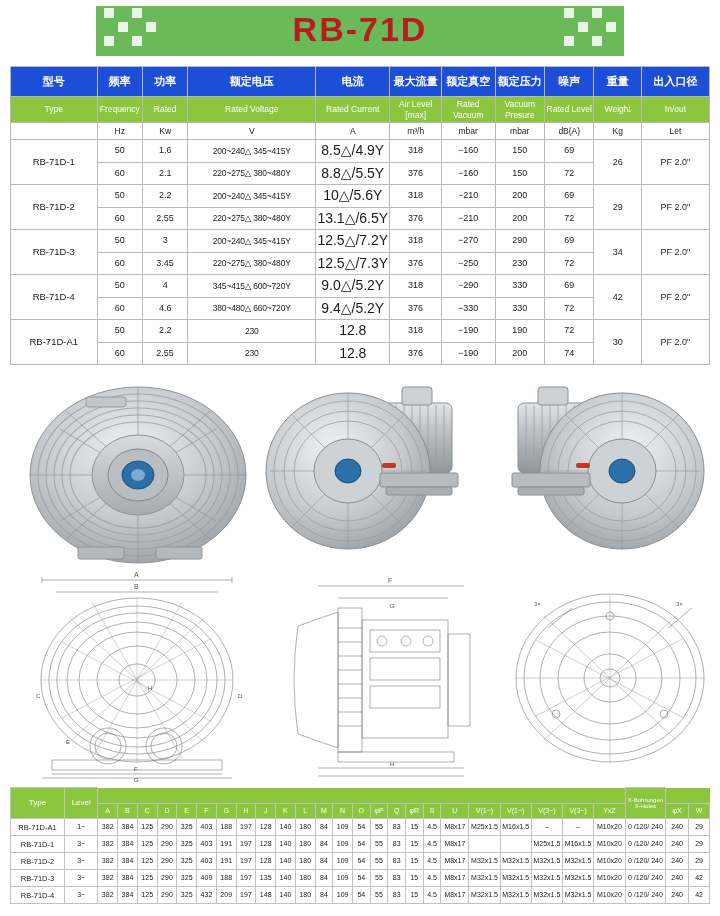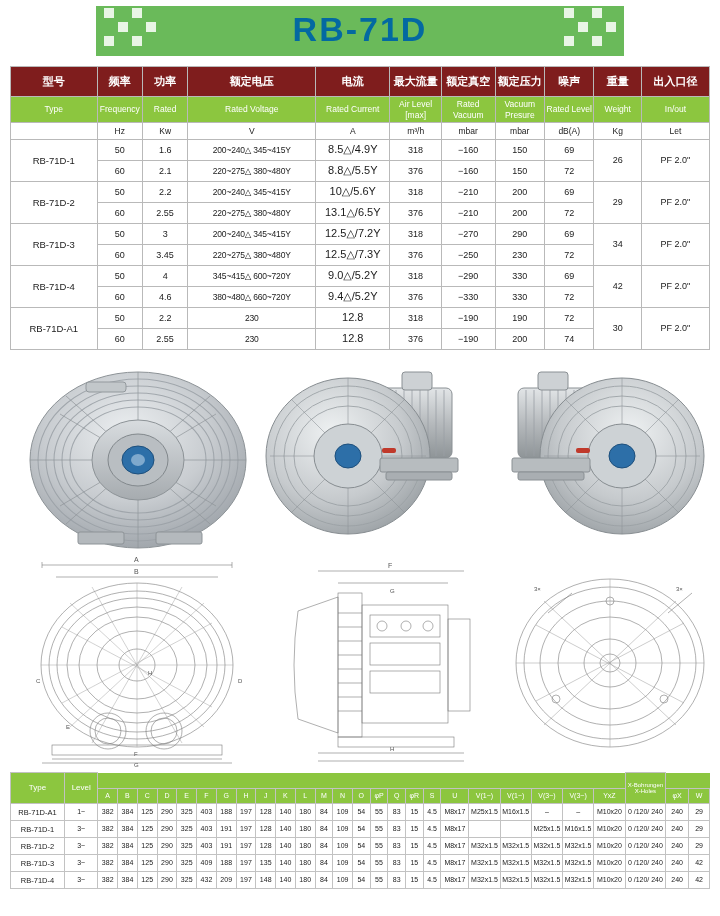--- a/index.html
+++ b/index.html
@@ -22,21 +22,21 @@
     justify-content: center;
   }
   .banner-bar {
     position: absolute;
     left: 96px; right: 96px; top: 6px; height: 50px;
     background: #6aba5a;
   }
   .banner-title {
     position: relative;
     z-index: 3;
-    color: #0369a1;
+    color: #b91c1c;
     font-size: 34px;
     font-weight: bold;
     letter-spacing: 2px;
     line-height: 50px;
     margin-top: -4px;
   }
   .dots {
     position: absolute;
     top: 8px;
     z-index: 2;
@@ -59,41 +59,41 @@
     table-layout: fixed;
   }
   .spec th, .spec td {
     border: 1px solid #b9b9b9;
     text-align: center;
     vertical-align: middle;
     padding: 2px 1px;
     line-height: 1.25;
   }
   .spec thead tr.r1 th {
-    background: #7f1d1d;
+    background: #1d4ed8;
     color: #ffffff;
     font-size: 11px;
     font-weight: bold;
     height: 30px;
   }
   .spec thead tr.r2 th {
     background: #8cc63f;
     color: #ffffff;
     font-size: 8.5px;
     font-weight: normal;
     height: 22px;
   }
   .spec tbody tr.units td {
     height: 17px;
     font-size: 8.5px;
   }
   .spec tbody td { height: 21px; }
   .spec td.model { font-size: 9.5px; }
   .spec td.volt { font-size: 8.5px; letter-spacing: -0.2px; }
-  .spec td.cur { font-size: 11px; text-align: center; }
+  .spec td.cur { font-size: 14px; text-align: center; }
 
   
   .photos {
     position: relative;
     width: 700px;
     height: 195px;
     margin: 6px auto 0 auto;
   }
   .blower { position: absolute; }
 

